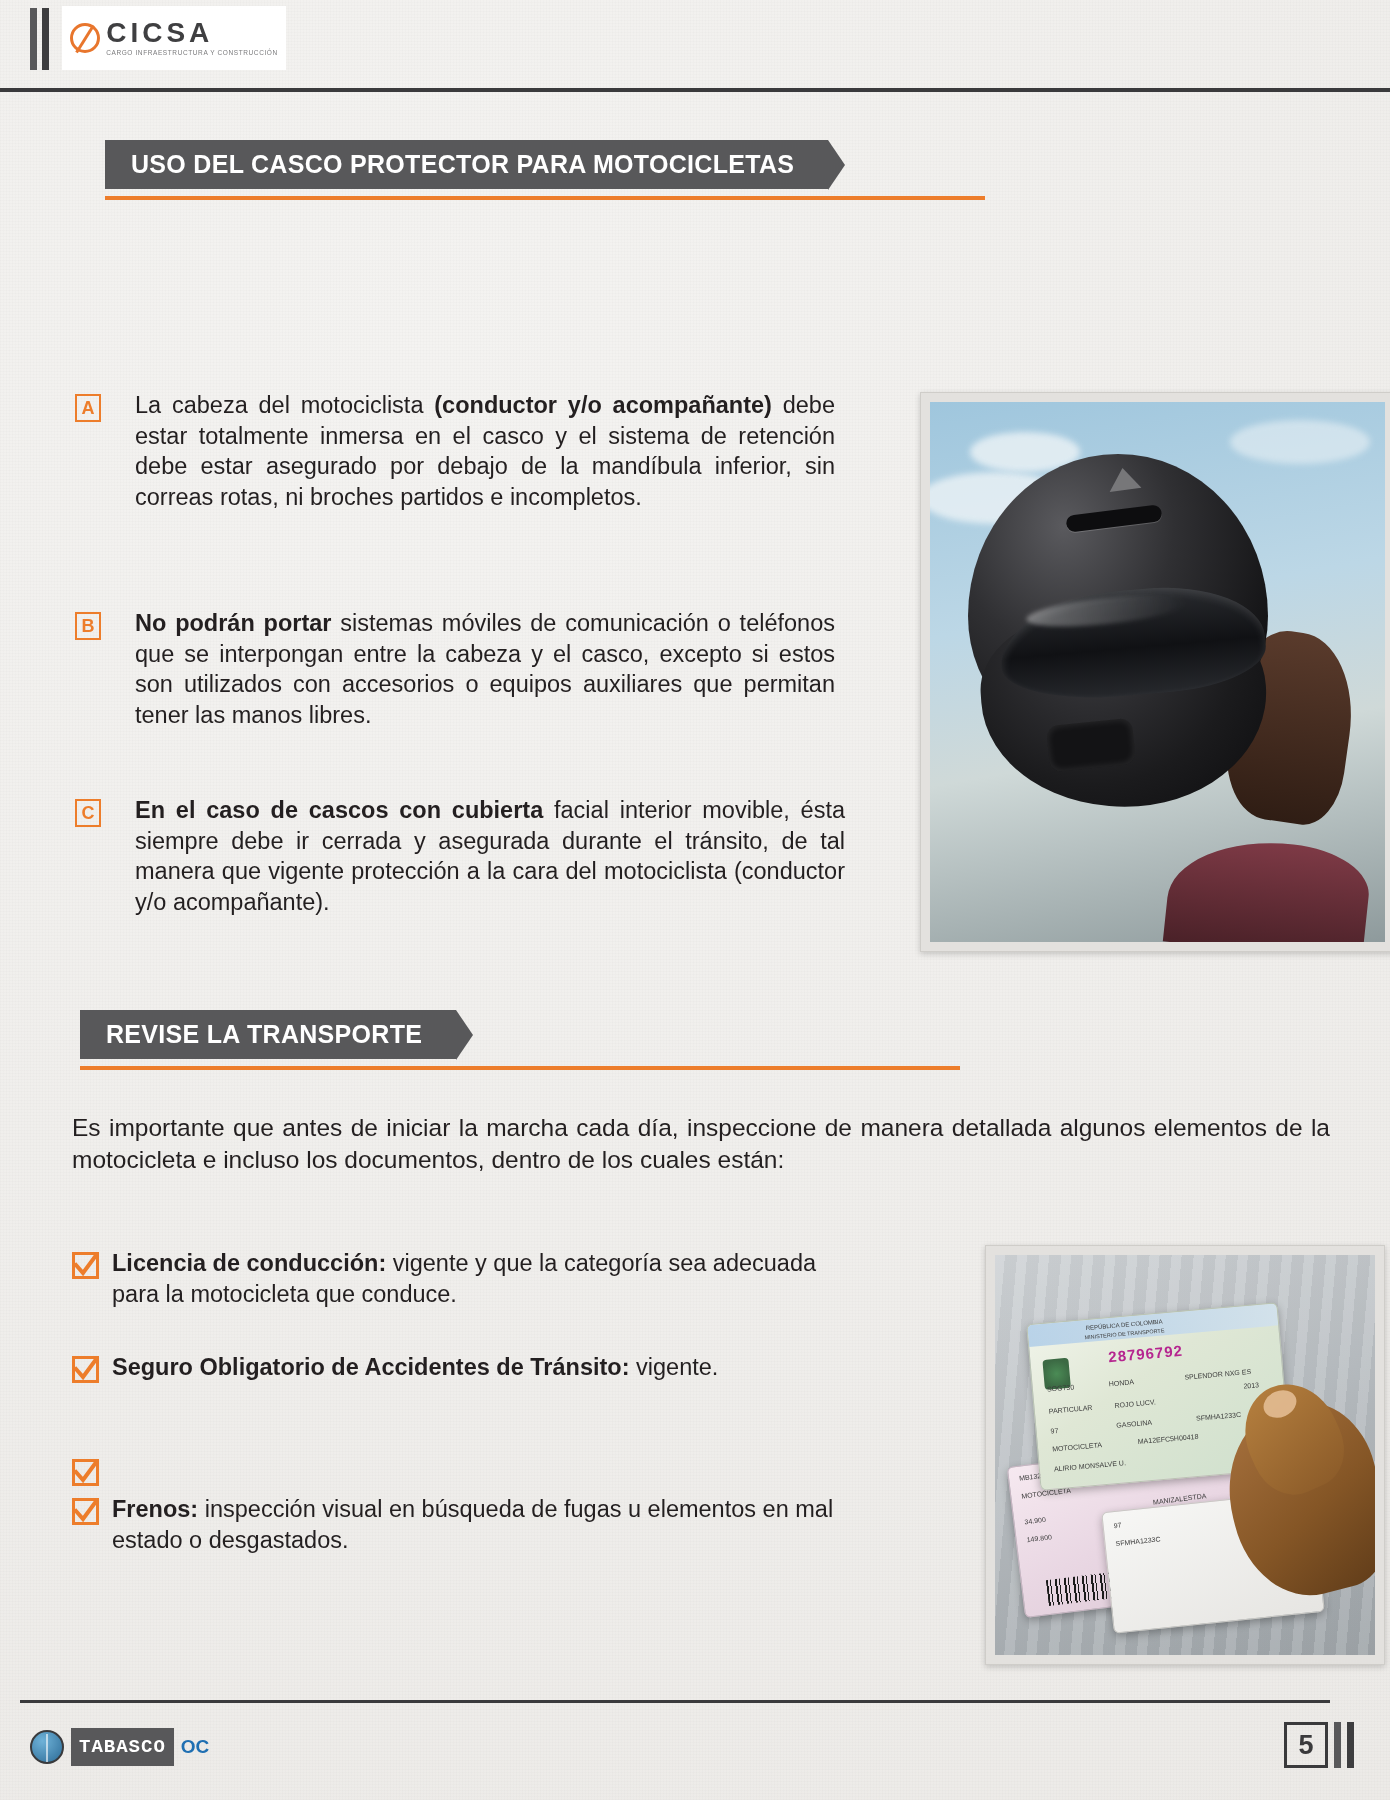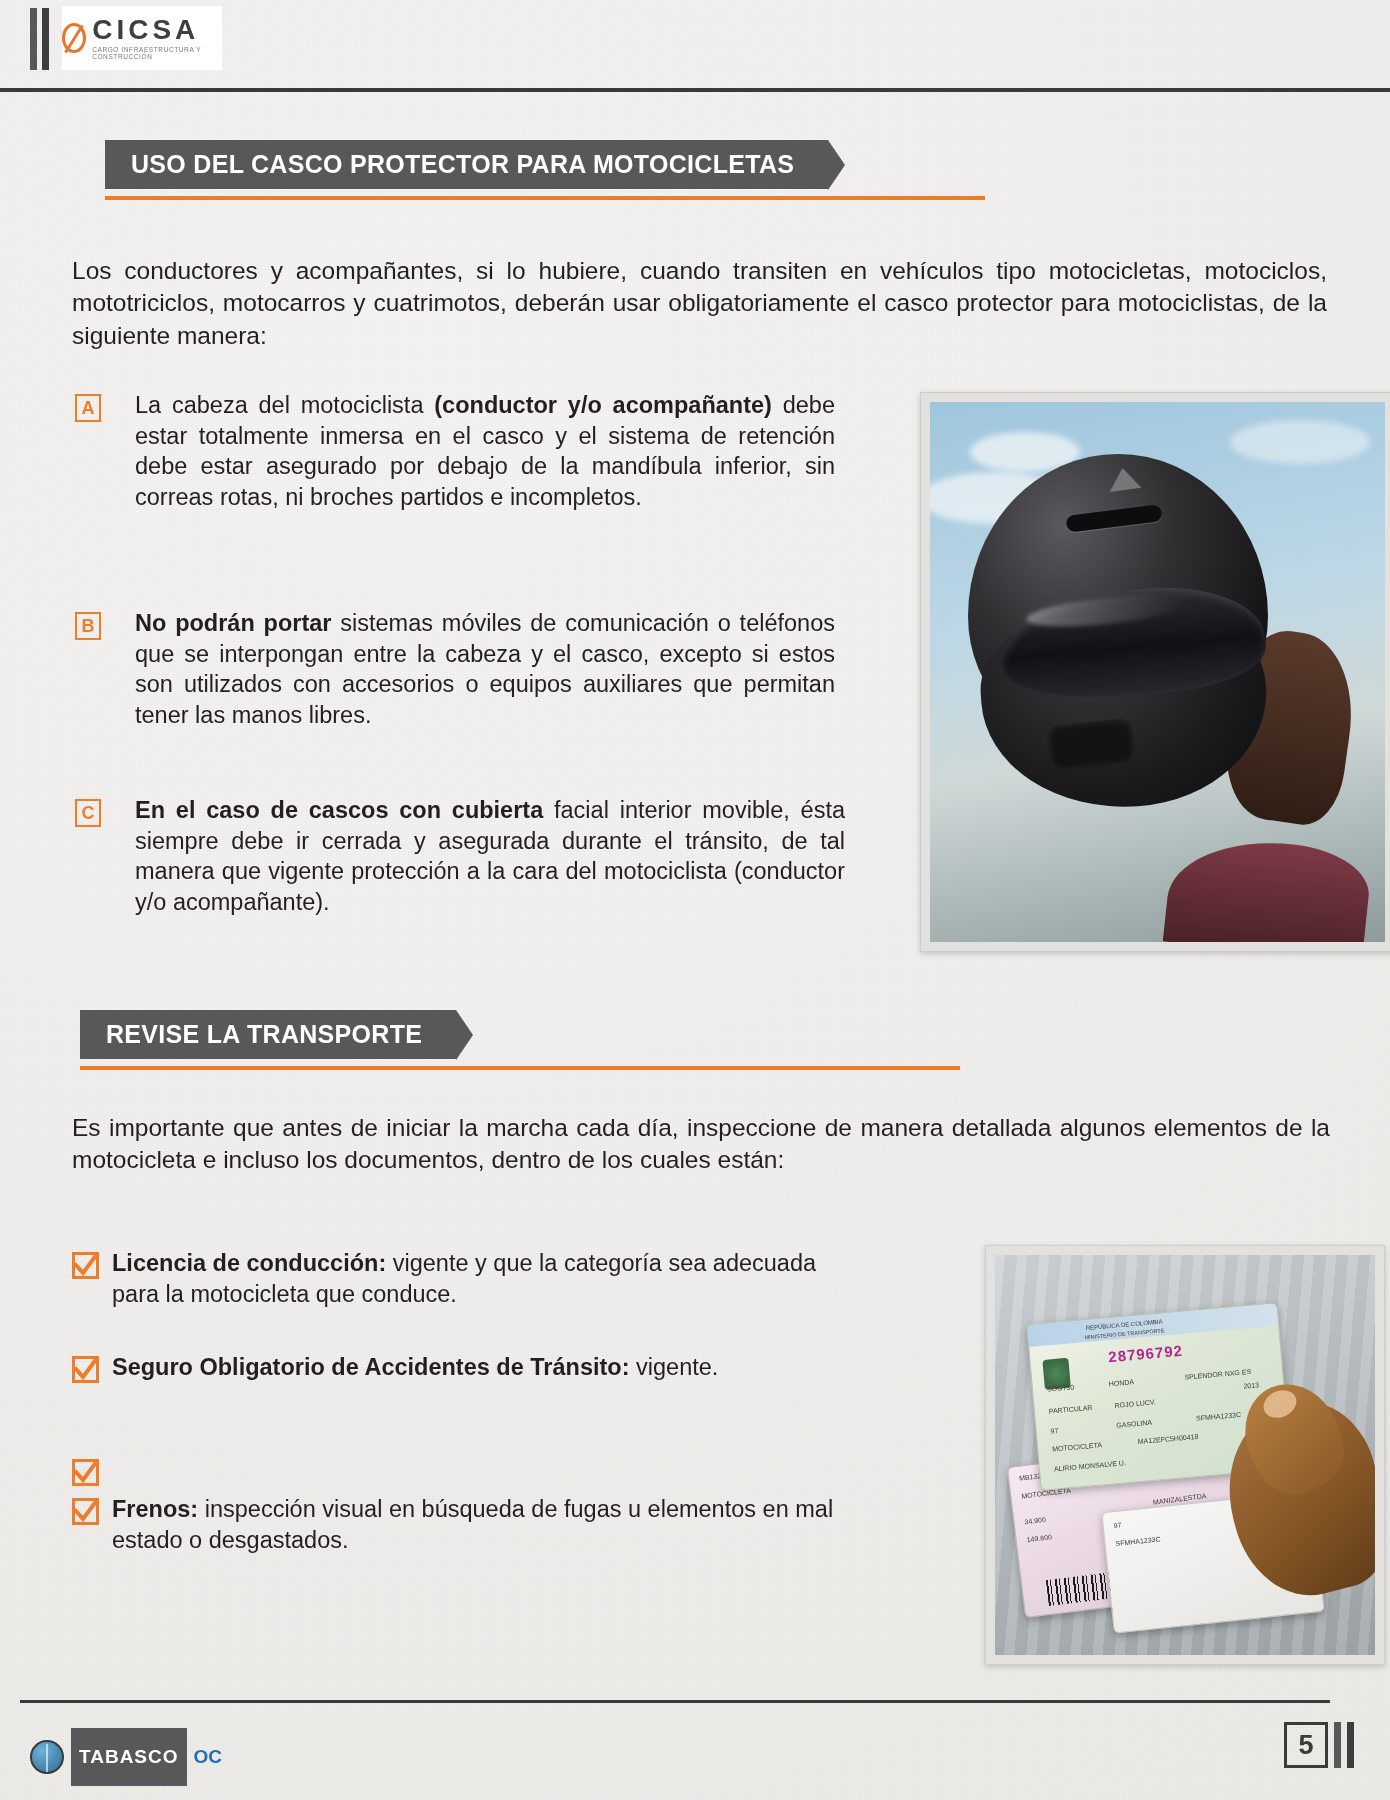--- a/index.html
+++ b/index.html
@@ -26,21 +26,21 @@
   .header{
     position:absolute;left:0;top:0;width:1390px;height:100px;
   }
   .header-bars{
     position:absolute;left:30px;top:8px;display:flex;gap:5px;
   }
   .hbar{width:7px;height:62px;background:#58585a;}
   .hbar.dark{background:#3d3d3f;}
   .logo-box{
     position:absolute;left:62px;top:6px;
-    width:160px;height:64px;background:#ffffff;
+    width:224px;height:64px;background:#ffffff;
     display:flex;align-items:center;justify-content:center;
   }
   .logo-inner{display:flex;align-items:center;gap:6px;}
   .logo-mark{
     width:30px;height:30px;border-radius:50%;
     border:3px solid #e8762d;
     position:relative;
     box-sizing:border-box;
   }
   .logo-mark:after{
@@ -257,21 +257,21 @@
   .f-globe{
     width:34px;height:34px;border-radius:50%;
     background:radial-gradient(circle at 35% 30%, #6fb2d8, #2c6b96);
     border:2px solid #3a3a3c;box-sizing:border-box;position:relative;
   }
   .f-globe:after{
     content:"";position:absolute;left:50%;top:2px;width:2px;height:28px;background:rgba(255,255,255,.6);transform:translateX(-50%);
   }
   .f-name{
     background:#58585a;color:#fff;font-size:19px;font-weight:bold;
-    letter-spacing:1px;padding:18px 8px;
+    letter-spacing:1px;padding:8px 8px;font-family:Liberation Mono, monospace;
   }
   .f-oc{color:#1f6fb2;font-size:19px;font-weight:bold;}
   .page-num-box{
     position:absolute;right:36px;top:1722px;
     display:flex;align-items:center;gap:6px;
   }
   .page-num{
     width:44px;height:46px;border:3px solid #3a3a3c;
     display:flex;align-items:center;justify-content:center;
     font-size:27px;font-weight:bold;color:#3a3a3c;box-sizing:border-box;
@@ -300,21 +300,20 @@
       </div>
     </div>
     <div class="header-rule"></div>
   </div>
 
   <div class="sec" style="left:80px; top:140px; width:880px;padding-left:25px;">
     <div class="sec-ribbon">USO DEL CASCO PROTECTOR PARA MOTOCICLETAS</div>
     <div class="sec-underline" style="width:880px;"></div>
   </div>
 
-  <div class="para" style="left:72px; top:255px; width:1255px;">Los conductores y acompañantes, si lo hubiere, cuando transiten en vehículos tipo motocicletas, motociclos, mototriciclos, motocarros y cuatrimotos, deberán usar obligatoriamente el casco protector para motociclistas, de la siguiente manera:</div>
 
   <div class="item" style="left:75px; top:390px; width:760px;">
     <div class="badge">A</div>
     <div class="item-text">
       <span>La cabeza del motociclista </span><b>(conductor y/o acompañante)</b><span> debe estar totalmente inmersa en el casco y el sistema de retención debe estar asegurado por debajo de la mandíbula inferior, sin correas rotas, ni broches partidos e incompletos.</span>
     </div>
   </div>
 
   <div class="item" style="left:75px; top:608px; width:760px;">
     <div class="badge">B</div>

